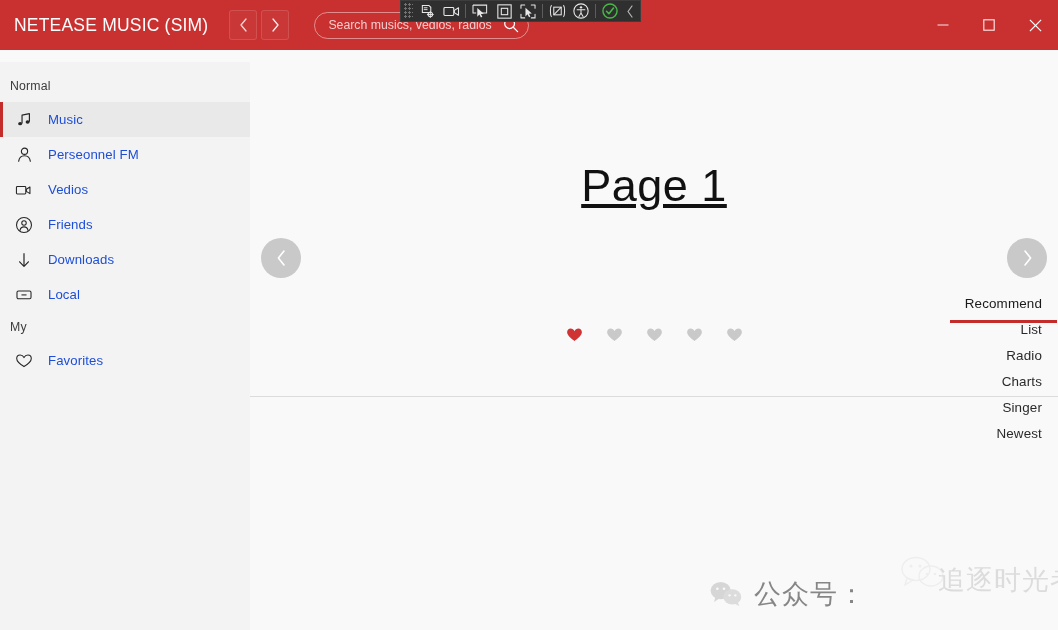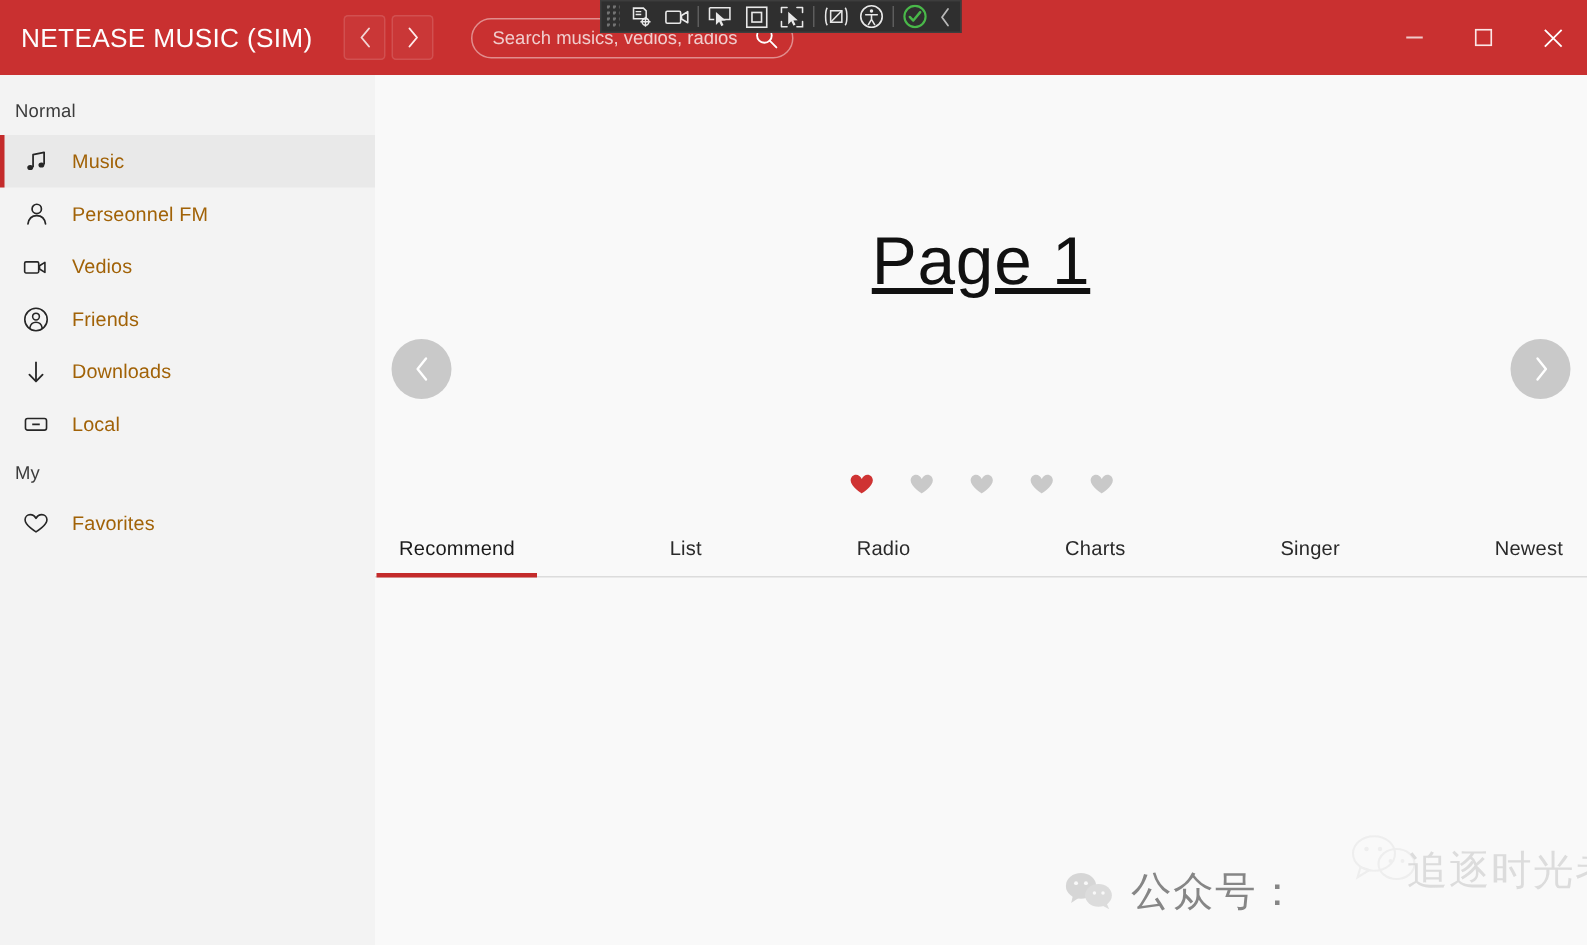--- a/index.html
+++ b/index.html
@@ -7,20 +7,21 @@
     width: 1058px; height: 630px;
     overflow: hidden;
     font-family: "Liberation Sans", sans-serif;
     background: #f9f9f9;
   }
   #app {
     position: relative;
     width: 1058px; height: 630px;
     display: flex; flex-direction: column;
     background: #f9f9f9;
+    gap: 12px;
   }
 
   
   .titlebar {
     position: relative;
     height: 50px; min-height: 50px;
     background: #c93030;
     display: flex; align-items: center;
     color: #ffffff;
   }
@@ -102,21 +103,21 @@
     width: 3px; height: 100%;
     background: #c42b2b;
   }
   .nav-ico {
     width: 22px; height: 22px;
     display: flex; align-items: center; justify-content: center;
     flex: 0 0 22px;
   }
   .nav-txt {
     font-size: 13.2px; margin-left: 13px;
-    color: #a16207; letter-spacing: .1px;
+    color: #1d4ed8; letter-spacing: .1px;
   }
 
   
   .main {
     flex: 1; min-width: 0;
     background: #f9f9f9;
     display: flex; flex-direction: column;
     position: relative;
   }
   .banner {
@@ -143,22 +144,23 @@
     position: absolute; left: 0; right: 0; top: 265px;
     display: flex; align-items: center; justify-content: center;
     gap: 23px;
   }
   .dot { cursor: pointer; display: flex; }
 
   
   .tabbar {
     height: 45px; min-height: 45px;
     border-bottom: 1px solid #dcdcdc;
-    display: flex; align-items: flex-end; justify-content: space-between;
+    display: flex; align-items: flex-end; justify-content: center;
     gap: 0;
+    flex-direction: column;
   }
   .tab {
     position: relative;
     padding: 0 16px 11px 16px;
     font-size: 13.4px; color: #2a2a2a;
     cursor: pointer; letter-spacing: .15px;
     white-space: nowrap;
   }
   .tab.active { color: #1a1a1a; }
   .tab.active::after {

